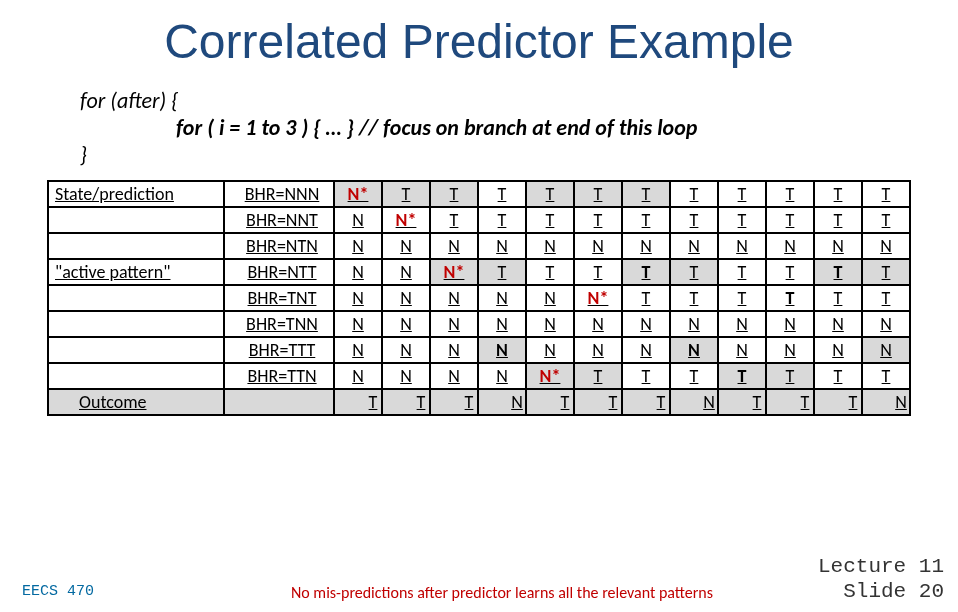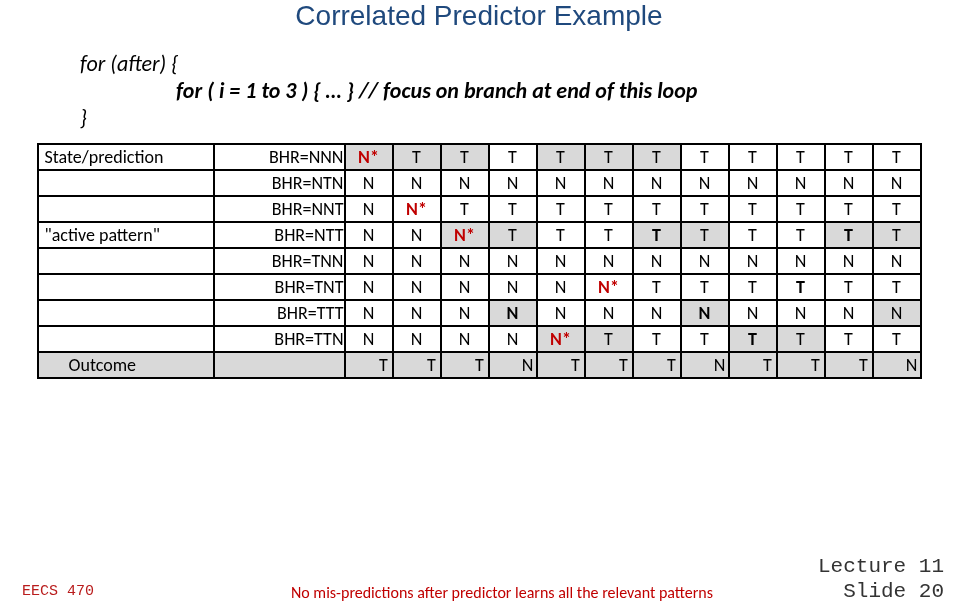--- a/index.html
+++ b/index.html
@@ -6,56 +6,58 @@
 body {
   width: 958px;
   height: 612px;
   background: #fff;
   font-family: Calibri, Arial, sans-serif;
   position: relative;
   overflow: hidden;
 }
 .title {
   font-family: "Comic Sans MS", cursive, sans-serif;
-  font-size: 28px;
+  font-size: 48px;
   color: #1f497d;
   text-align: center;
+  padding-top: 14px;
   padding-bottom: 8px;
 }
 .code-block {
   font-size: 22px;
   color: #000;
   margin: 10px 0 12px 80px;
 }
 .code-line1 { font-style: italic; }
 .code-line2 { font-style: italic; padding-left: 96px; font-weight: bold; }
 .code-line3 { font-style: italic; }
 
 table {
   border-collapse: collapse;
   margin: 10px auto;
   table-layout: fixed;
+  text-decoration: underline;
 }
 td, th {
   border: 2px solid #000;
   font-size: 18px;
   text-align: center;
   height: 26px;
   width: 48px;
   padding: 1px 0;
 }
 td.label-col, th.label-col {
   width: 176px;
   text-align: left;
   padding-left: 6px;
   font-weight: normal;
 }
 td.bhr-col, th.bhr-col {
-  width: 131px;
-  text-align: right;
+  width: 110px;
+  text-align: center;
   padding-left: 6px;
 }
 .red-bold { color: #c00000; font-weight: bold; }
 .black-bold { color: #000; font-weight: bold; }
 tr.outcome-row td { background: #d9d9d9; padding-left: 30px; }
 td.shade { background: #d9d9d9; }
 
 .summary {
   font-size: 16px;
   color: #c00000;
@@ -65,21 +67,21 @@
   left: 0;
   width: 100%;
   margin-left: 23px;
 }
 .footer-left {
   position: absolute;
   bottom: 12px;
   left: 22px;
   font-family: "Courier New", monospace;
   font-size: 15px;
-  color: #b91c1c;
+  color: #0369a1;
 }
 .footer-right {
   position: absolute;
   bottom: 8px;
   right: 14px;
   font-family: "Courier New", monospace;
   font-size: 21px;
   color: #333;
   text-align: right;
   line-height: 1.2;
@@ -109,97 +111,97 @@
         <td class="shade"><span>T</span></td>
         <td class="shade"><span>T</span></td>
         <td><span>T</span></td>
         <td><span>T</span></td>
         <td><span>T</span></td>
         <td><span>T</span></td>
         <td><span>T</span></td>
       </tr>
       <tr>
         <td class="label-col"></td>
+        <td class="bhr-col">BHR=NNT</td>
+        <td><span>N</span></td>
+        <td><span class="red-bold">N*</span></td>
+        <td><span>T</span></td>
+        <td><span>T</span></td>
+        <td><span>T</span></td>
+        <td><span>T</span></td>
+        <td><span>T</span></td>
+        <td><span>T</span></td>
+        <td><span>T</span></td>
+        <td><span>T</span></td>
+        <td><span>T</span></td>
+        <td><span>T</span></td>
+      </tr>
+      <tr>
+        <td class="label-col"></td>
         <td class="bhr-col">BHR=NTN</td>
         <td><span>N</span></td>
         <td><span>N</span></td>
         <td><span>N</span></td>
         <td><span>N</span></td>
         <td><span>N</span></td>
         <td><span>N</span></td>
         <td><span>N</span></td>
         <td><span>N</span></td>
         <td><span>N</span></td>
         <td><span>N</span></td>
         <td><span>N</span></td>
         <td><span>N</span></td>
-      </tr>
-      <tr>
-        <td class="label-col"></td>
-        <td class="bhr-col">BHR=NNT</td>
-        <td><span>N</span></td>
-        <td><span class="red-bold">N*</span></td>
-        <td><span>T</span></td>
-        <td><span>T</span></td>
-        <td><span>T</span></td>
-        <td><span>T</span></td>
-        <td><span>T</span></td>
-        <td><span>T</span></td>
-        <td><span>T</span></td>
-        <td><span>T</span></td>
-        <td><span>T</span></td>
-        <td><span>T</span></td>
       </tr>
       <tr>
         <td class="label-col">"active pattern"</td>
         <td class="bhr-col">BHR=NTT</td>
         <td><span>N</span></td>
         <td><span>N</span></td>
         <td class="shade"><span class="red-bold">N*</span></td>
         <td class="shade"><span>T</span></td>
         <td><span>T</span></td>
         <td><span>T</span></td>
         <td class="shade"><span class="black-bold">T</span></td>
         <td class="shade"><span>T</span></td>
         <td><span>T</span></td>
         <td><span>T</span></td>
         <td class="shade"><span class="black-bold">T</span></td>
         <td class="shade"><span>T</span></td>
       </tr>
       <tr>
         <td class="label-col"></td>
+        <td class="bhr-col">BHR=TNT</td>
+        <td><span>N</span></td>
+        <td><span>N</span></td>
+        <td><span>N</span></td>
+        <td><span>N</span></td>
+        <td><span>N</span></td>
+        <td><span class="red-bold">N*</span></td>
+        <td><span>T</span></td>
+        <td><span>T</span></td>
+        <td><span>T</span></td>
+        <td><span class="black-bold">T</span></td>
+        <td><span>T</span></td>
+        <td><span>T</span></td>
+      </tr>
+      <tr>
+        <td class="label-col"></td>
         <td class="bhr-col">BHR=TNN</td>
         <td><span>N</span></td>
         <td><span>N</span></td>
         <td><span>N</span></td>
         <td><span>N</span></td>
         <td><span>N</span></td>
         <td><span>N</span></td>
         <td><span>N</span></td>
         <td><span>N</span></td>
         <td><span>N</span></td>
         <td><span>N</span></td>
         <td><span>N</span></td>
         <td><span>N</span></td>
-      </tr>
-      <tr>
-        <td class="label-col"></td>
-        <td class="bhr-col">BHR=TNT</td>
-        <td><span>N</span></td>
-        <td><span>N</span></td>
-        <td><span>N</span></td>
-        <td><span>N</span></td>
-        <td><span>N</span></td>
-        <td><span class="red-bold">N*</span></td>
-        <td><span>T</span></td>
-        <td><span>T</span></td>
-        <td><span>T</span></td>
-        <td><span class="black-bold">T</span></td>
-        <td><span>T</span></td>
-        <td><span>T</span></td>
       </tr>
       <tr>
         <td class="label-col"></td>
         <td class="bhr-col">BHR=TTT</td>
         <td><span>N</span></td>
         <td><span>N</span></td>
         <td><span>N</span></td>
         <td class="shade"><span class="black-bold">N</span></td>
         <td><span>N</span></td>
         <td><span>N</span></td>

